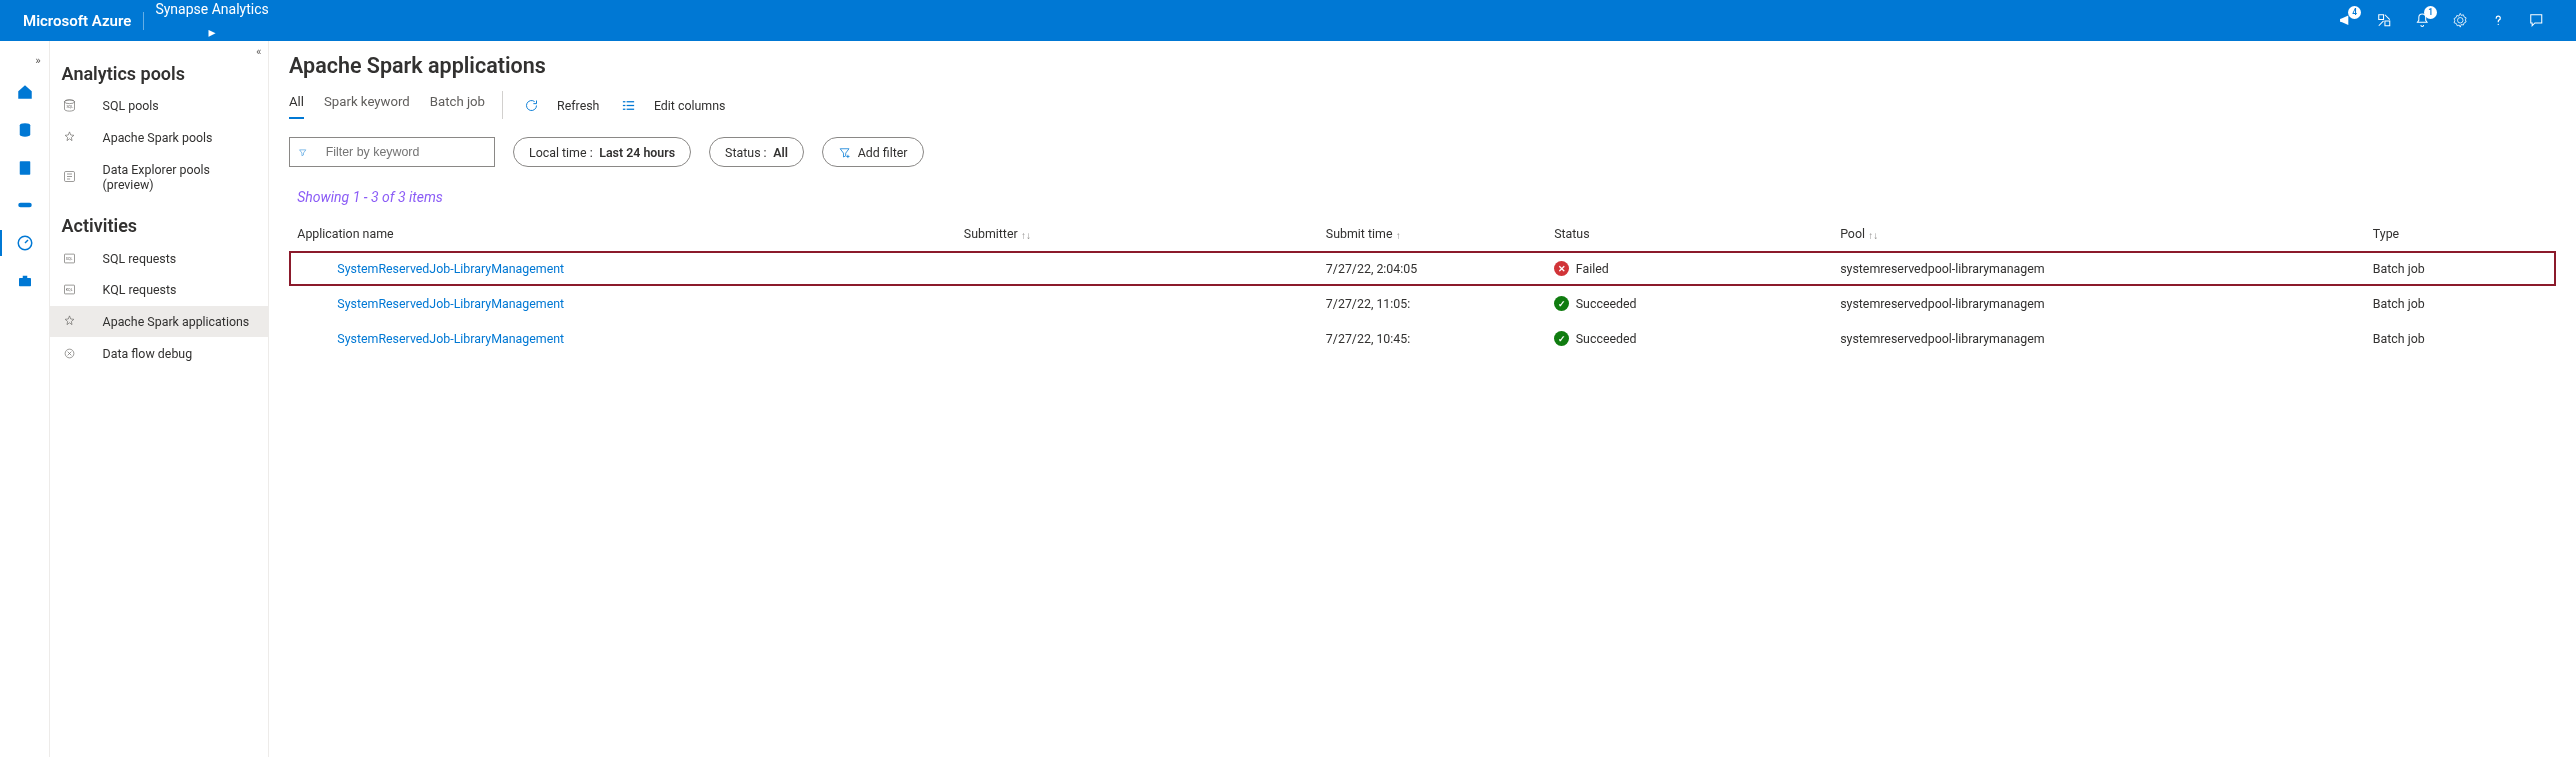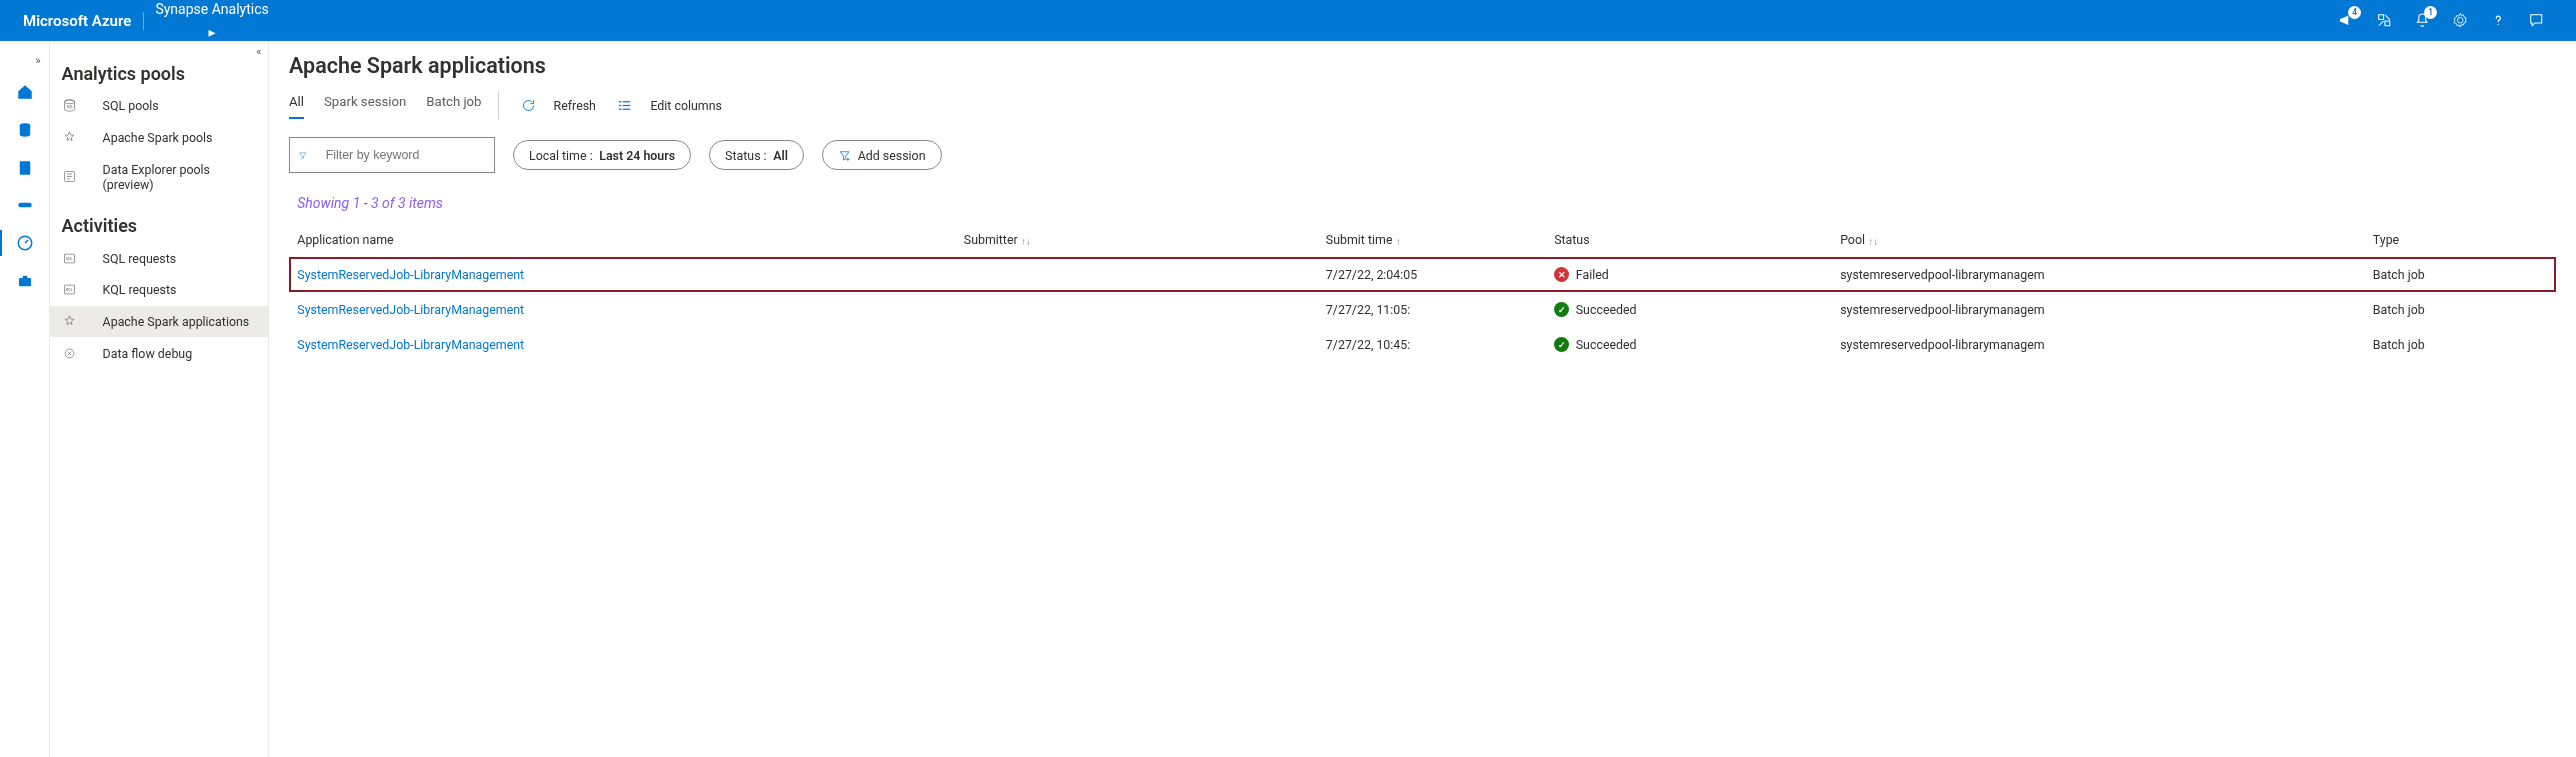--- a/index.html
+++ b/index.html
@@ -203,21 +203,21 @@
     display: flex;
     align-items: center;
     gap: 18px;
     margin-bottom: 21.5px;
   }
   .filter-input {
     display: flex;
     align-items: center;
     gap: 18px;
     border: 0.8px solid #8a8886;
-    height: 36px;
+    height: 30px;
     width: 206px;
     padding: 0 8.3px;
     color: #605e5c;
   }
   .filter-input svg { width: 13.2px; height: 13.2px; fill: none; stroke: #0078d4; stroke-width:1.2; }
   .filter-input input {
     border: none;
     outline: none;
     font-size: 12.4px;
     flex: 1;
@@ -276,20 +276,21 @@
     gap:0;
     vertical-align: middle;
     margin-left: 3.3px;
     color:#8a8886;
     font-size:10px;
   }
   td.link a {
     color: #0078d4;
     text-decoration: none;
     cursor: pointer;
+    margin-left: 40px;
   }
   .status-cell {
     display: flex;
     align-items: center;
     gap: 6.6px;
   }
   .status-ico {
     width: 15px;
     height: 15px;
     border-radius: 50%;
@@ -454,21 +455,21 @@
         </div>
       </div>
   </div>
 
   <div class="main">
     <div class="page-title">Apache Spark applications</div>
 
     <div class="tabs-row">
       <div class="tabs" id="tabs">
           <div class="tab active">All</div>
-          <div class="tab">Spark session</div>
+          <div class="tab">Spark keyword</div>
           <div class="tab">Batch job</div>
         </div>
       <div class="cmd-btn">
         <svg viewBox="0 0 24 24">
             <path d="M20 12a8 8 0 1 1-3-6.2M20 4v5h-5"></path>
           </svg>
         <span>Refresh</span>
       </div>
       <div class="cmd-btn">
         <svg class="list-ico" viewBox="0 0 24 24">
@@ -495,21 +496,21 @@
         <b>Last 24 hours</b>
       </div>
       <div class="pill">
         <span>Status :</span>
         <b>All</b>
       </div>
       <div class="pill">
         <svg viewBox="0 0 24 24">
             <path d="M4 5h16l-6 8v5l-4 2v-7zM18 16v6M15 19h6"></path>
           </svg>
-        <span>Add session</span>
+        <span>Add filter</span>
       </div>
     </div>
 
     <div class="showing">Showing 1 - 3 of 3 items</div>
 
     <div class="table-wrap">
       <table>
         <colgroup>
           <col class="col-app">
             <col class="col-sub">

